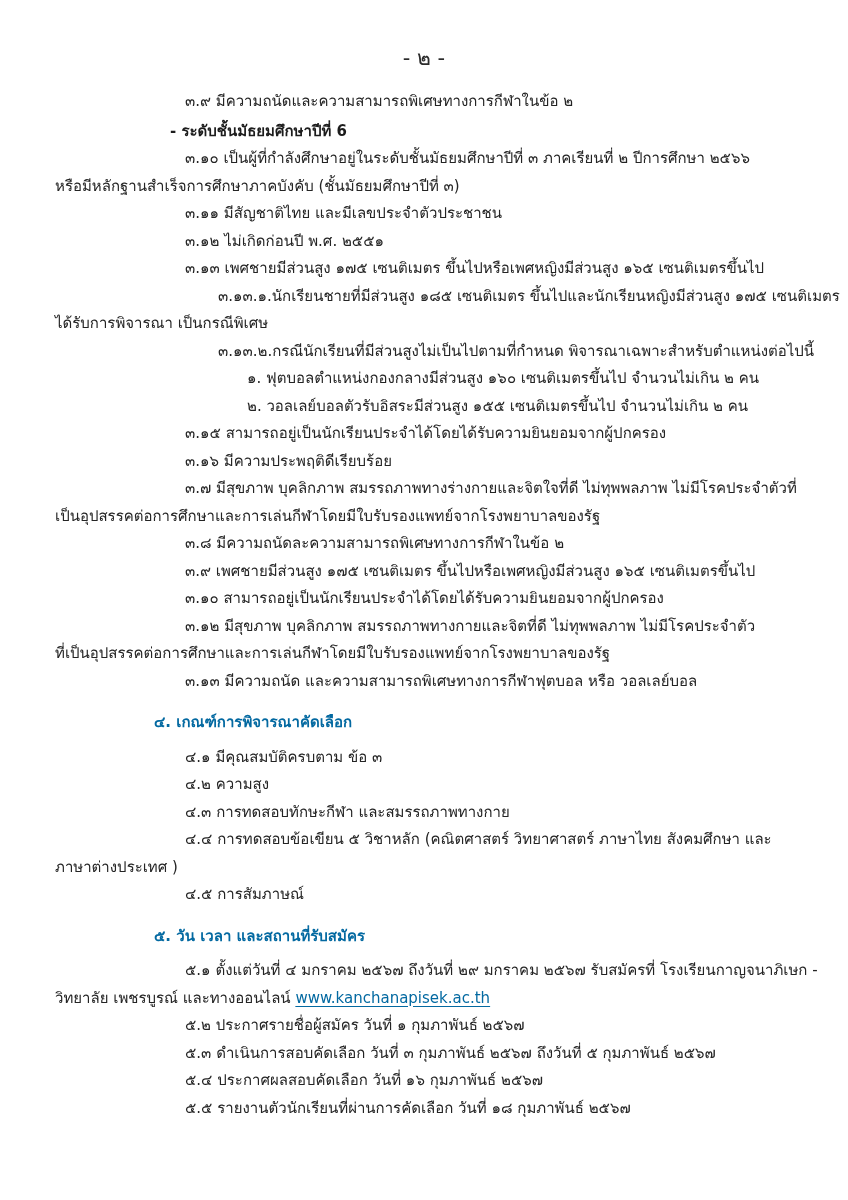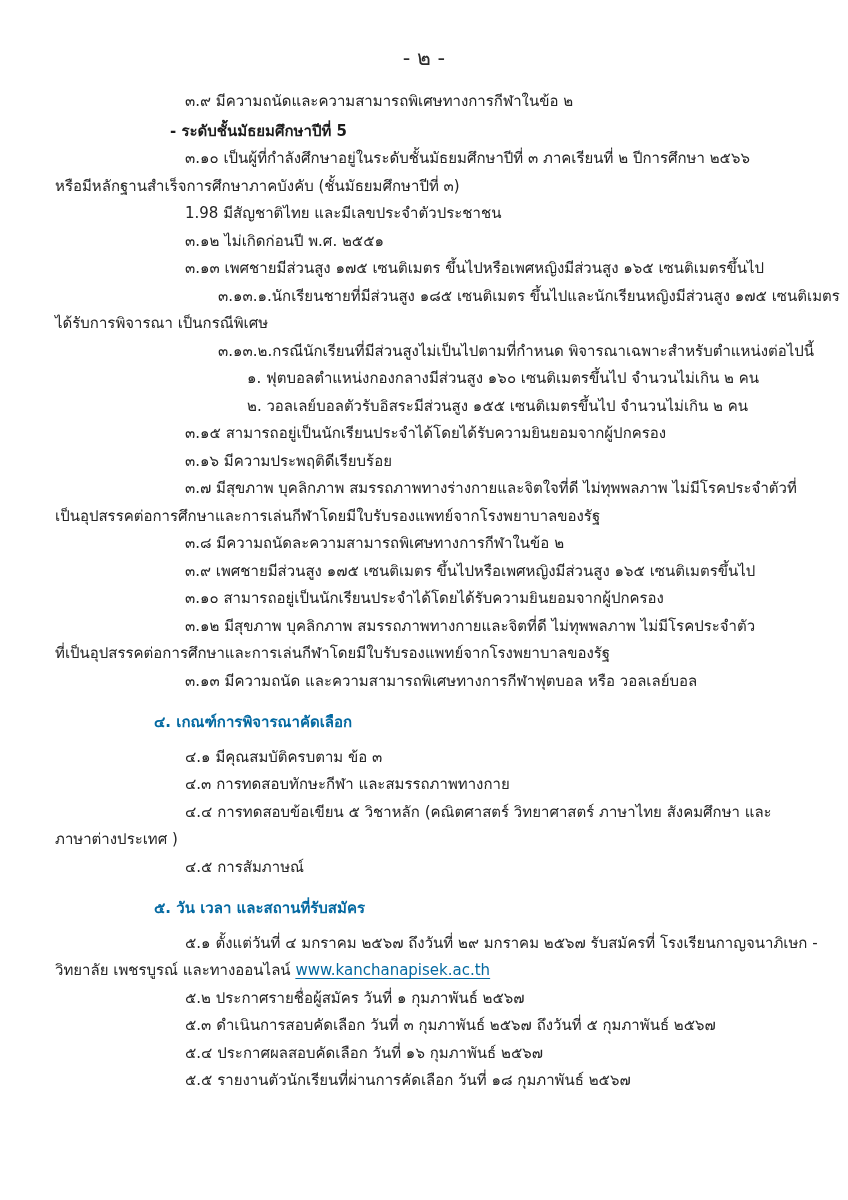--- a/index.html
+++ b/index.html
@@ -50,43 +50,44 @@
 </style>
 </head>
 <body>
 
 <div class="page">
 
   <div class="pageno">- ๒ -</div>
 
   <div class="content">
     <div class="line ind-item">๓.๙  มีความถนัดและความสามารถพิเศษทางการกีฬาในข้อ ๒</div>
-    <div class="line ind-mhead">- ระดับชั้นมัธยมศึกษาปีที่ 5</div>
+    <div class="line ind-mhead">- ระดับชั้นมัธยมศึกษาปีที่ 6</div>
     <div class="line ind-item">๓.๑๐ เป็นผู้ที่กำลังศึกษาอยู่ในระดับชั้นมัธยมศึกษาปีที่ ๓ ภาคเรียนที่ ๒ ปีการศึกษา ๒๕๖๖</div>
     <div class="line">หรือมีหลักฐานสำเร็จการศึกษาภาคบังคับ (ชั้นมัธยมศึกษาปีที่ ๓)</div>
-    <div class="line ind-item">1.98 มีสัญชาติไทย และมีเลขประจำตัวประชาชน</div>
+    <div class="line ind-item">๓.๑๑ มีสัญชาติไทย และมีเลขประจำตัวประชาชน</div>
     <div class="line ind-item">๓.๑๒ ไม่เกิดก่อนปี พ.ศ. ๒๕๕๑</div>
     <div class="line ind-item">๓.๑๓ เพศชายมีส่วนสูง ๑๗๕ เซนติเมตร ขึ้นไปหรือเพศหญิงมีส่วนสูง ๑๖๕ เซนติเมตรขึ้นไป</div>
     <div class="line ind-sub">๓.๑๓.๑.นักเรียนชายที่มีส่วนสูง ๑๘๕ เซนติเมตร ขึ้นไปและนักเรียนหญิงมีส่วนสูง ๑๗๕ เซนติเมตร</div>
     <div class="line">ได้รับการพิจารณา  เป็นกรณีพิเศษ</div>
     <div class="line ind-sub">๓.๑๓.๒.กรณีนักเรียนที่มีส่วนสูงไม่เป็นไปตามที่กำหนด  พิจารณาเฉพาะสำหรับตำแหน่งต่อไปนี้</div>
     <div class="line ind-num">๑. ฟุตบอลตำแหน่งกองกลางมีส่วนสูง  ๑๖๐  เซนติเมตรขึ้นไป  จำนวนไม่เกิน ๒ คน</div>
     <div class="line ind-num">๒. วอลเลย์บอลตัวรับอิสระมีส่วนสูง ๑๕๕  เซนติเมตรขึ้นไป  จำนวนไม่เกิน  ๒ คน</div>
     <div class="line ind-item">๓.๑๕ สามารถอยู่เป็นนักเรียนประจำได้โดยได้รับความยินยอมจากผู้ปกครอง</div>
     <div class="line ind-item">๓.๑๖ มีความประพฤติดีเรียบร้อย</div>
     <div class="line ind-item">๓.๗ มีสุขภาพ  บุคลิกภาพ  สมรรถภาพทางร่างกายและจิตใจที่ดี ไม่ทุพพลภาพ  ไม่มีโรคประจำตัวที่</div>
     <div class="line">เป็นอุปสรรคต่อการศึกษาและการเล่นกีฬาโดยมีใบรับรองแพทย์จากโรงพยาบาลของรัฐ</div>
     <div class="line ind-item">๓.๘ มีความถนัดละความสามารถพิเศษทางการกีฬาในข้อ ๒</div>
     <div class="line ind-item">๓.๙ เพศชายมีส่วนสูง ๑๗๕ เซนติเมตร ขึ้นไปหรือเพศหญิงมีส่วนสูง ๑๖๕ เซนติเมตรขึ้นไป</div>
     <div class="line ind-item">๓.๑๐ สามารถอยู่เป็นนักเรียนประจำได้โดยได้รับความยินยอมจากผู้ปกครอง</div>
     <div class="line ind-item">๓.๑๒ มีสุขภาพ บุคลิกภาพ สมรรถภาพทางกายและจิตที่ดี ไม่ทุพพลภาพ ไม่มีโรคประจำตัว</div>
     <div class="line">ที่เป็นอุปสรรคต่อการศึกษาและการเล่นกีฬาโดยมีใบรับรองแพทย์จากโรงพยาบาลของรัฐ</div>
     <div class="line ind-item">๓.๑๓ มีความถนัด และความสามารถพิเศษทางการกีฬาฟุตบอล  หรือ วอลเลย์บอล</div>
     <div class="line ind-sect">๔. เกณฑ์การพิจารณาคัดเลือก</div>
     <div class="line ind-item">๔.๑ มีคุณสมบัติครบตาม ข้อ ๓</div>
+    <div class="line ind-item">๔.๒ ความสูง</div>
     <div class="line ind-item">๔.๓ การทดสอบทักษะกีฬา และสมรรถภาพทางกาย</div>
     <div class="line ind-item">๔.๔ การทดสอบข้อเขียน ๕ วิชาหลัก  (คณิตศาสตร์ วิทยาศาสตร์ ภาษาไทย สังคมศึกษา และ</div>
     <div class="line">ภาษาต่างประเทศ )</div>
     <div class="line ind-item">๔.๕ การสัมภาษณ์</div>
     <div class="line ind-sect">๕. วัน เวลา และสถานที่รับสมัคร</div>
     <div class="line ind-item">๕.๑ ตั้งแต่วันที่ ๔   มกราคม ๒๕๖๗ ถึงวันที่ ๒๙ มกราคม ๒๕๖๗ รับสมัครที่ โรงเรียนกาญจนาภิเษก -</div>
     <div class="line">
       <span>วิทยาลัย  เพชรบูรณ์ และทางออนไลน์  </span><a class="weblink">www.kanchanapisek.ac.th</a>
     </div>
     <div class="line ind-item">๕.๒ ประกาศรายชื่อผู้สมัคร วันที่  ๑  กุมภาพันธ์  ๒๕๖๗</div>

